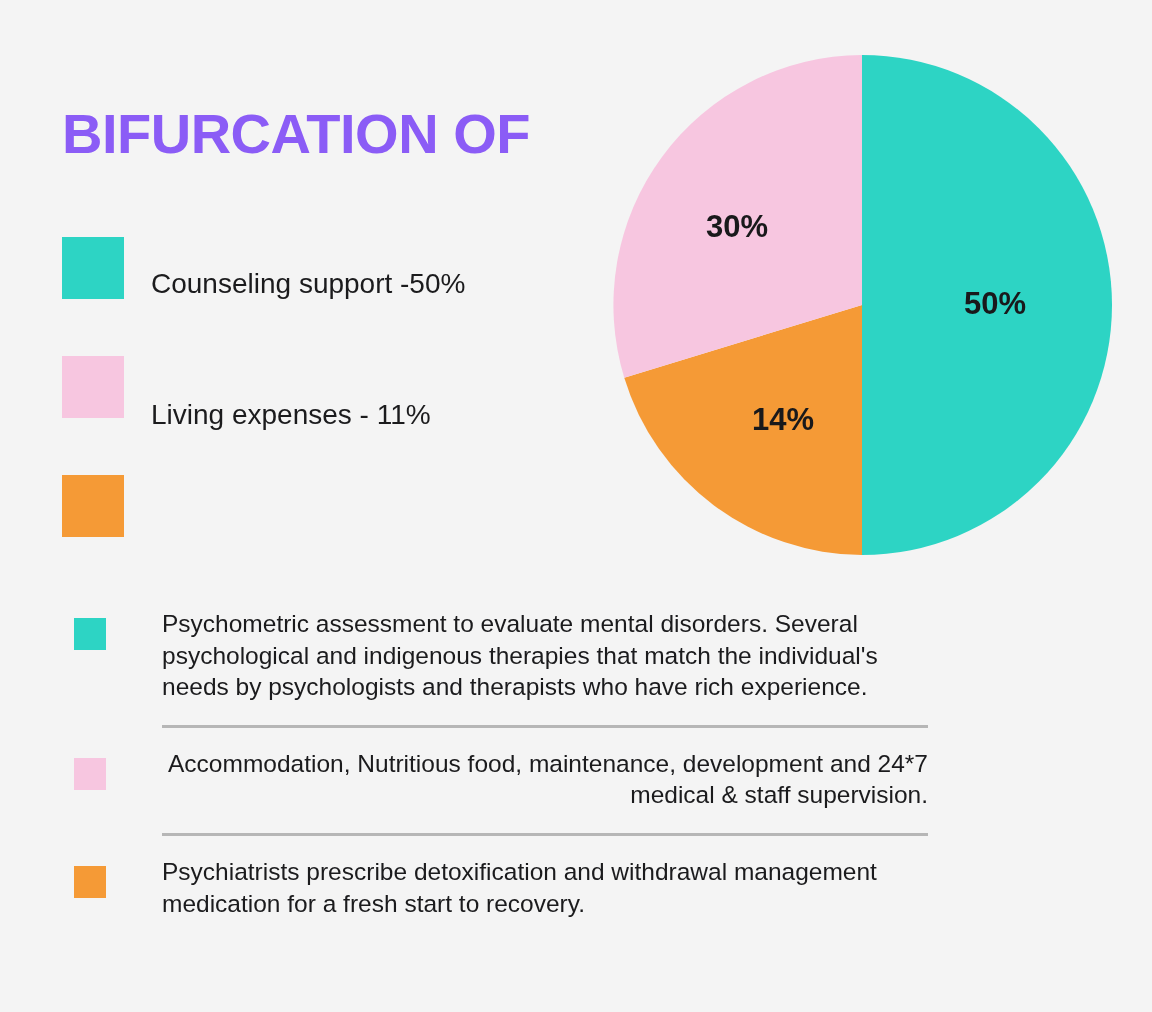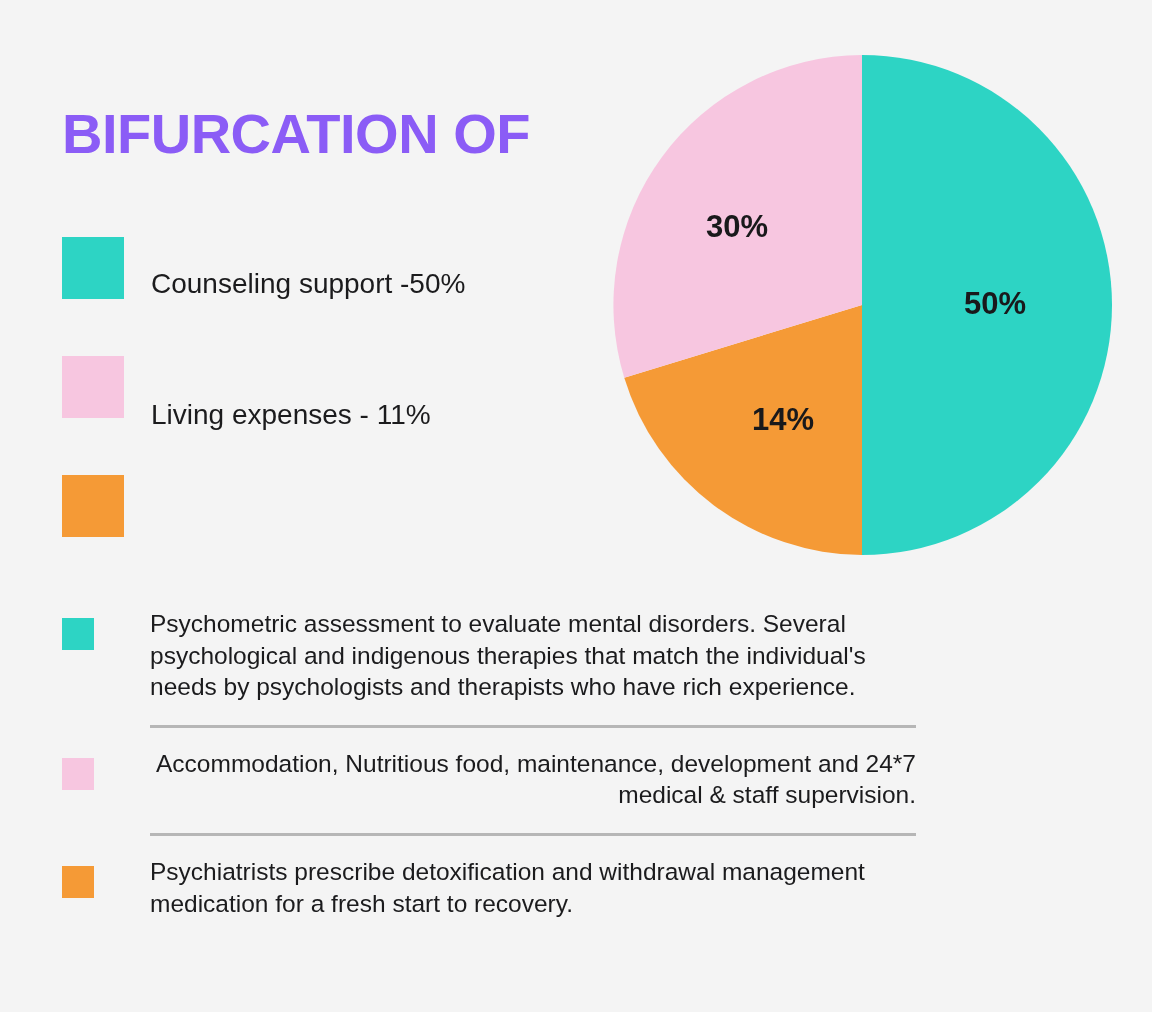--- a/index.html
+++ b/index.html
@@ -95,20 +95,21 @@
   .pie-label-a { left: 383px; top: 249px; text-align: center; }   
   .pie-label-b { left: 125px; top: 172px; }   
   .pie-label-c { left: 171px; top: 365px; }   
 
   
   .desc-section {
     position: absolute;
     left: 0;
     top: 608px;
     width: 928px;
+    padding-left: 12px;
   }
   .desc-row {
     position: relative;
     padding-left: 150px;
     padding-right: 12px;
     min-height: 56px;
   }
   .desc-swatch {
     position: absolute;
     left: 62px;

